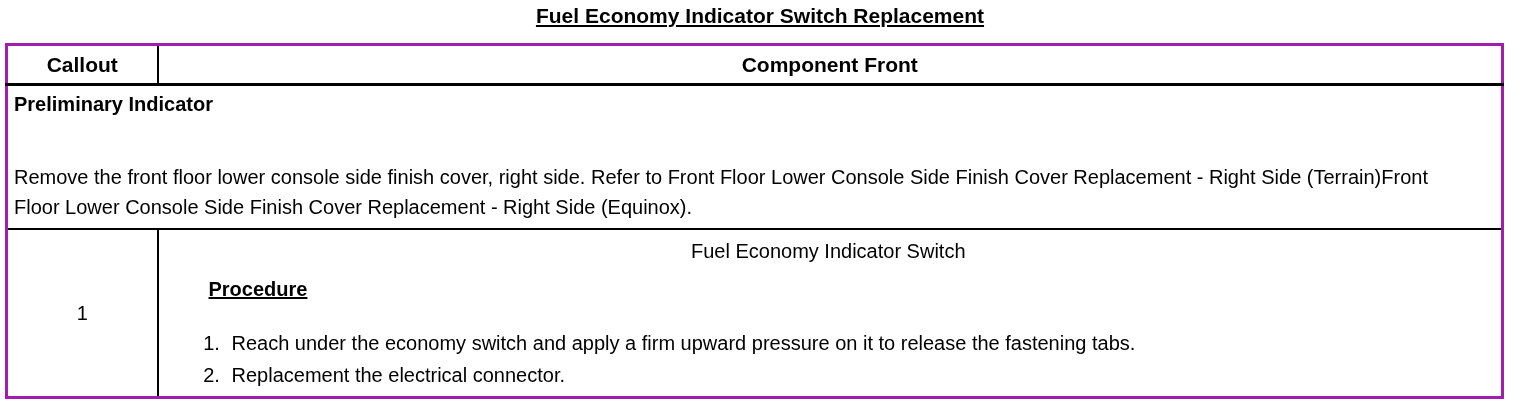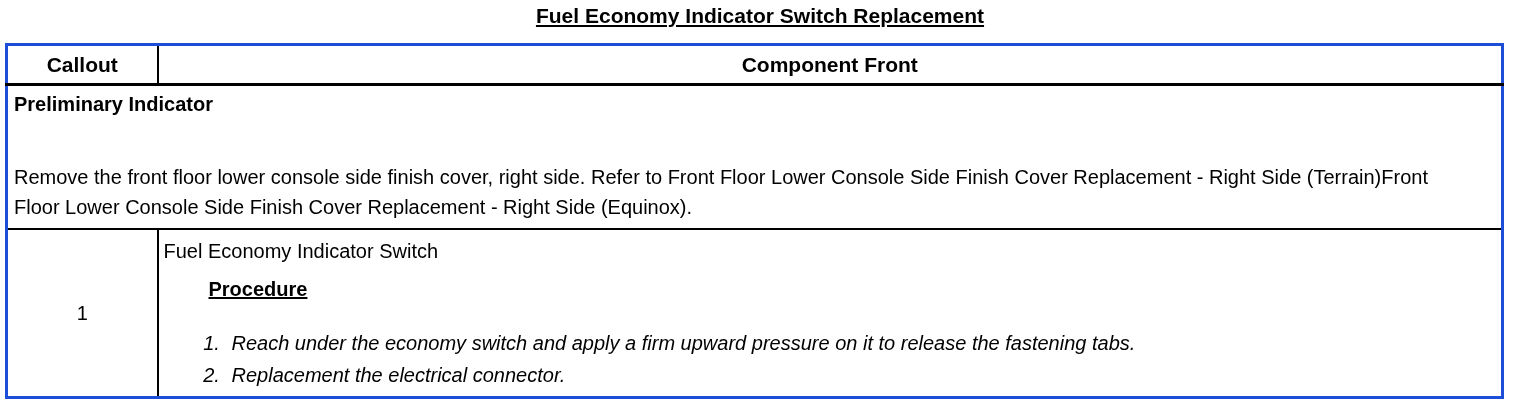--- a/index.html
+++ b/index.html
@@ -20,21 +20,21 @@
     font-weight: bold;
     text-align: center;
     line-height: 22px;
     text-decoration: underline;
   }
   table.component-table {
     border-collapse: collapse;
     table-layout: fixed;
     width: 1499px;
     margin: 16px 0 0 5px;
-    border: 3px solid #1d4ed8;
+    border: 3px solid #a21caf;
   }
   col.callout-col { width: 151px; }
   th {
     border: 2px solid #000000;
     border-bottom-width: 3px;
     font-size: 21px;
     font-weight: bold;
     text-align: center;
     padding: 6px 2px;
     line-height: 25px;
@@ -56,35 +56,34 @@
     max-width: 1420px;
   }
   td.callout-cell {
     text-align: center;
     vertical-align: middle;
     line-height: 25px;
   }
   td.component-cell {
     padding: 9px 8px 8px 5px;
   }
-  .component-name { line-height: 25px; }
+  .component-name { line-height: 25px; text-align: center; }
   .procedure-heading {
     font-weight: bold;
     margin: 13px 0 0 45px;
     line-height: 25px;
     text-decoration: underline;
   }
   ol.steps {
     margin: 29px 0 0 0;
     padding: 0 0 0 62px;
   }
   ol.steps li {
     line-height: 25px;
     padding-left: 6px;
-    font-style: italic;
   }
   ol.steps li + li { margin-top: 7px; }
 </style>
 </head>
 <body>
 
 <h1 class="page-title">Fuel Economy Indicator Switch Replacement</h1>
 
 <table class="component-table">
   <colgroup>

